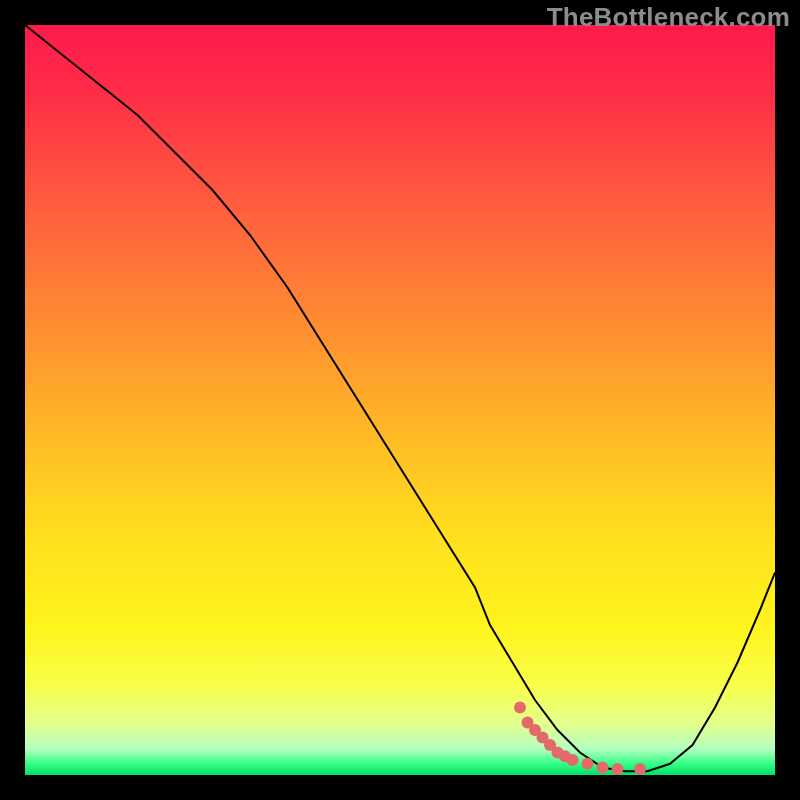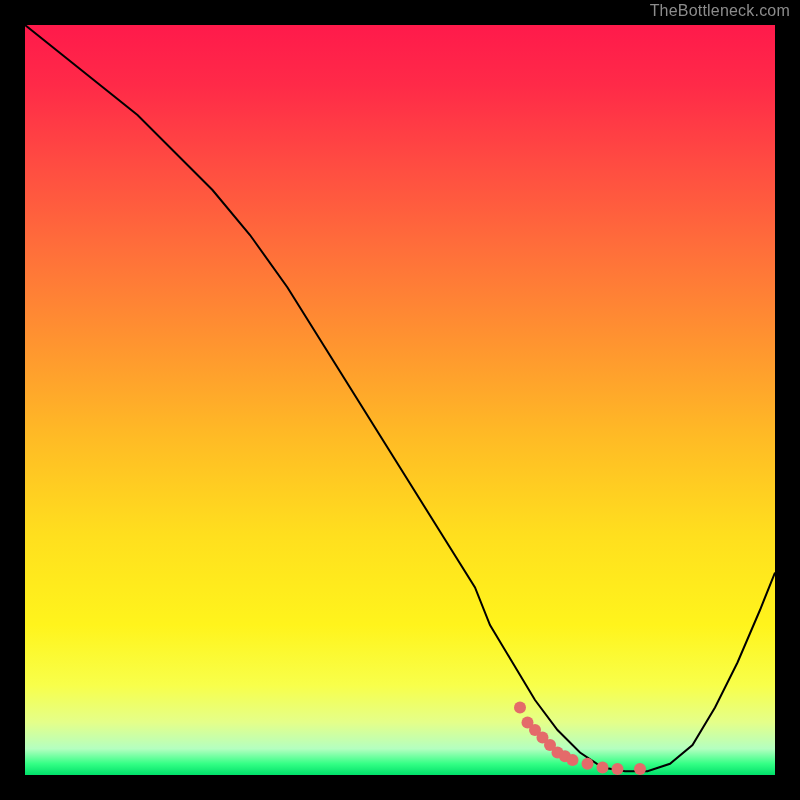--- a/index.html
+++ b/index.html
@@ -24,22 +24,22 @@
     left: 0;
     top: 0;
     width: 750px;
     height: 750px;
   }
   .watermark {
     position: absolute;
     top: 2px;
     right: 10px;
     color: #8c8c8c;
-    font-size: 16px;
-    font-weight: normal;
+    font-size: 26px;
+    font-weight: bold;
     letter-spacing: 0.2px;
   }
   svg {
     display: block;
   }
 </style>
 </head>
 <body>
 
 <div class="frame">

